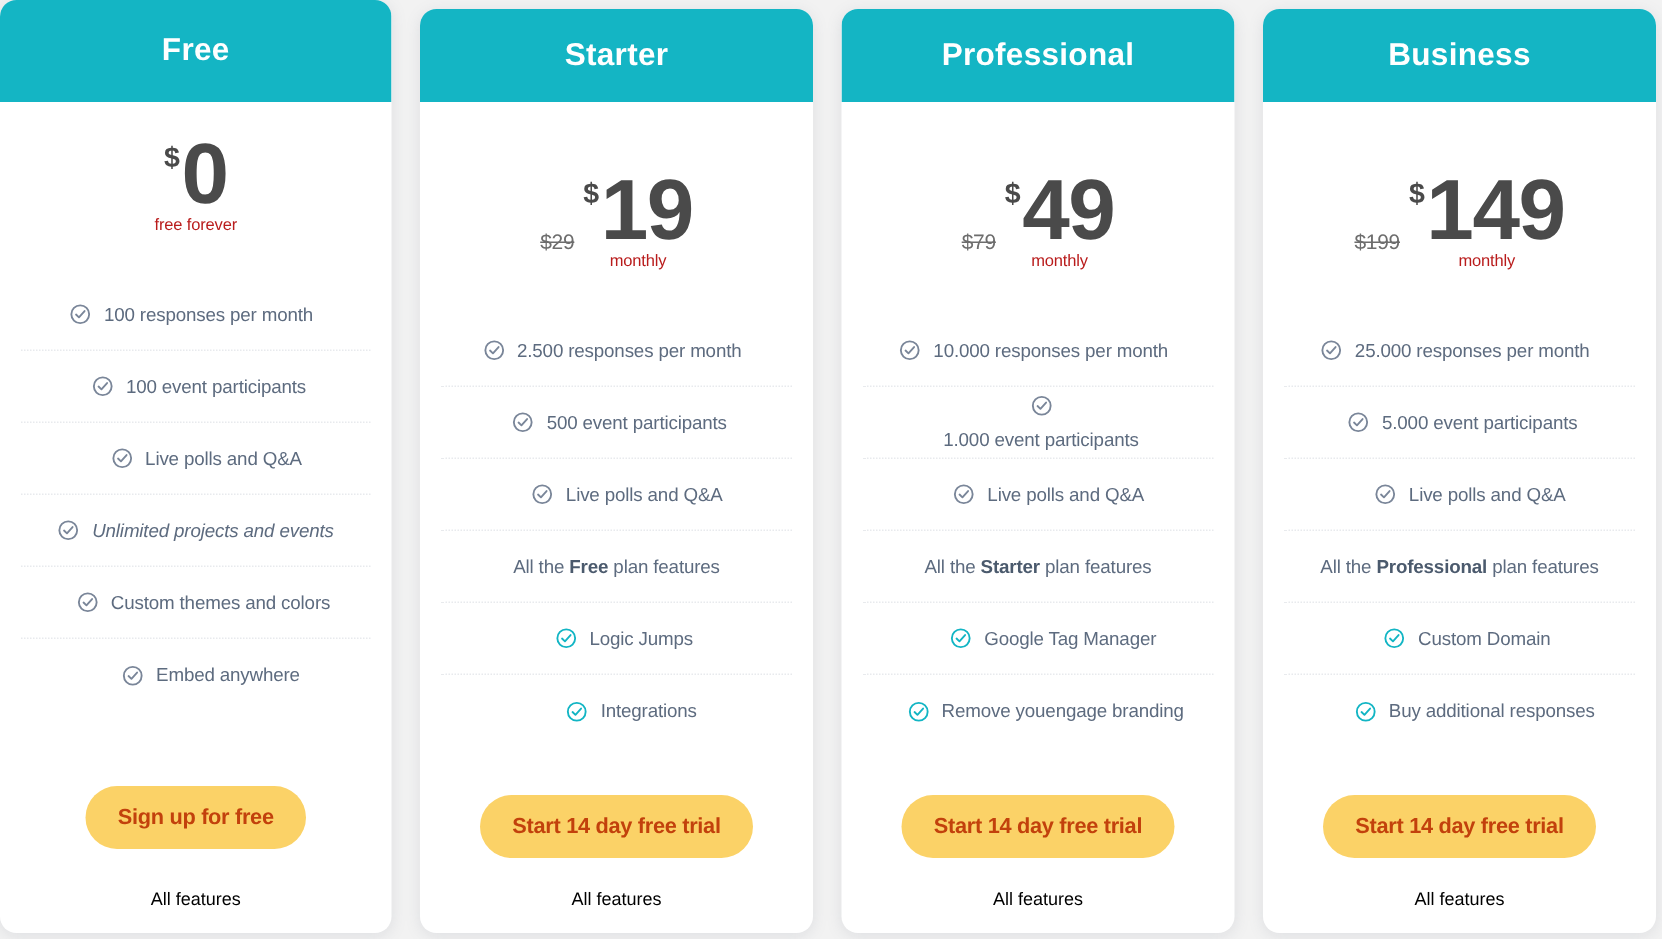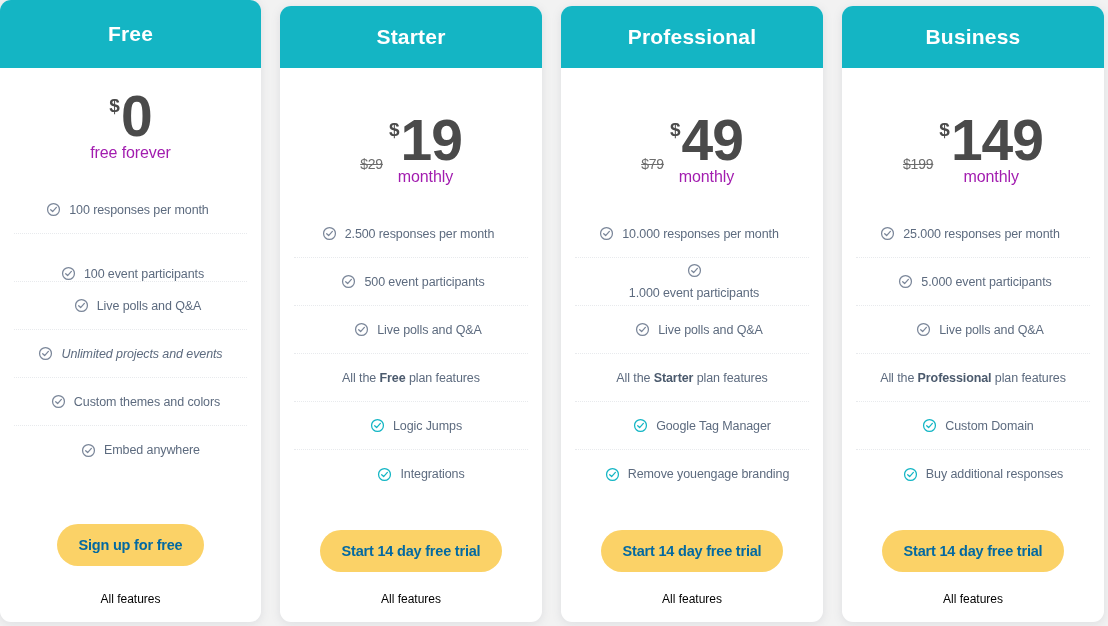--- a/index.html
+++ b/index.html
@@ -99,22 +99,22 @@
     margin-right: 1px;
   }
   .amount {
     font-size: 57px;
     font-weight: bold;
     color: #4a4a4a;
     line-height: 0.92;
     letter-spacing: -1px;
   }
   .period {
-    font-size: 16px;
-    color: #a21caf;
+    font-size: 11px;
+    color: #b91c1c;
     margin-top: 2px;
     letter-spacing: -0.1px;
   }
 
   
   .features {
     flex: 1 1 auto;
     display: flex;
     flex-direction: column;
     padding: 0 2px;
@@ -146,21 +146,21 @@
   .card-footer {
     flex: 0 0 auto;
     display: flex;
     flex-direction: column;
     align-items: center;
     padding-bottom: 16px;
   }
   .cta {
     display: block;
     background: #fbd267;
-    color: #0369a1;
+    color: #c2410c;
     border: none;
     border-radius: 22px;
     font-family: "Liberation Sans", sans-serif;
     font-size: 14.5px;
     font-weight: bold;
     letter-spacing: -0.2px;
     padding: 0 22px;
     height: 42px;
     line-height: 42px;
     cursor: pointer;
@@ -194,21 +194,21 @@
           </div>
         </div>
         <div class="features">
           <div class="feature-row" style="padding-left: 0px; padding-right: 6px;">
             <span class="check"><svg viewBox="0 0 24 24" width="15" height="15" fill="none" stroke="#7a8699" stroke-width="2" stroke-linecap="round" stroke-linejoin="round">
                 <circle cx="12" cy="12" r="9.5"></circle>
                 <path d="M7.5 12.3 L10.6 15.3 L16.6 8.6"></path>
               </svg></span>
             <span class="feature-label">100 responses per month</span>
           </div>
-          <div class="feature-row" style="padding-left: 4px; padding-right: 0px; align-items: flex-end;">
+          <div class="feature-row" style="padding-left: 4px; padding-right: 0px;">
             <span class="check"><svg viewBox="0 0 24 24" width="15" height="15" fill="none" stroke="#7a8699" stroke-width="2" stroke-linecap="round" stroke-linejoin="round">
                 <circle cx="12" cy="12" r="9.5"></circle>
                 <path d="M7.5 12.3 L10.6 15.3 L16.6 8.6"></path>
               </svg></span>
             <span class="feature-label">100 event participants</span>
           </div>
           <div class="feature-row" style="padding-left: 14px; padding-right: 0px;">
             <span class="check"><svg viewBox="0 0 24 24" width="15" height="15" fill="none" stroke="#7a8699" stroke-width="2" stroke-linecap="round" stroke-linejoin="round">
                 <circle cx="12" cy="12" r="9.5"></circle>
                 <path d="M7.5 12.3 L10.6 15.3 L16.6 8.6"></path>

